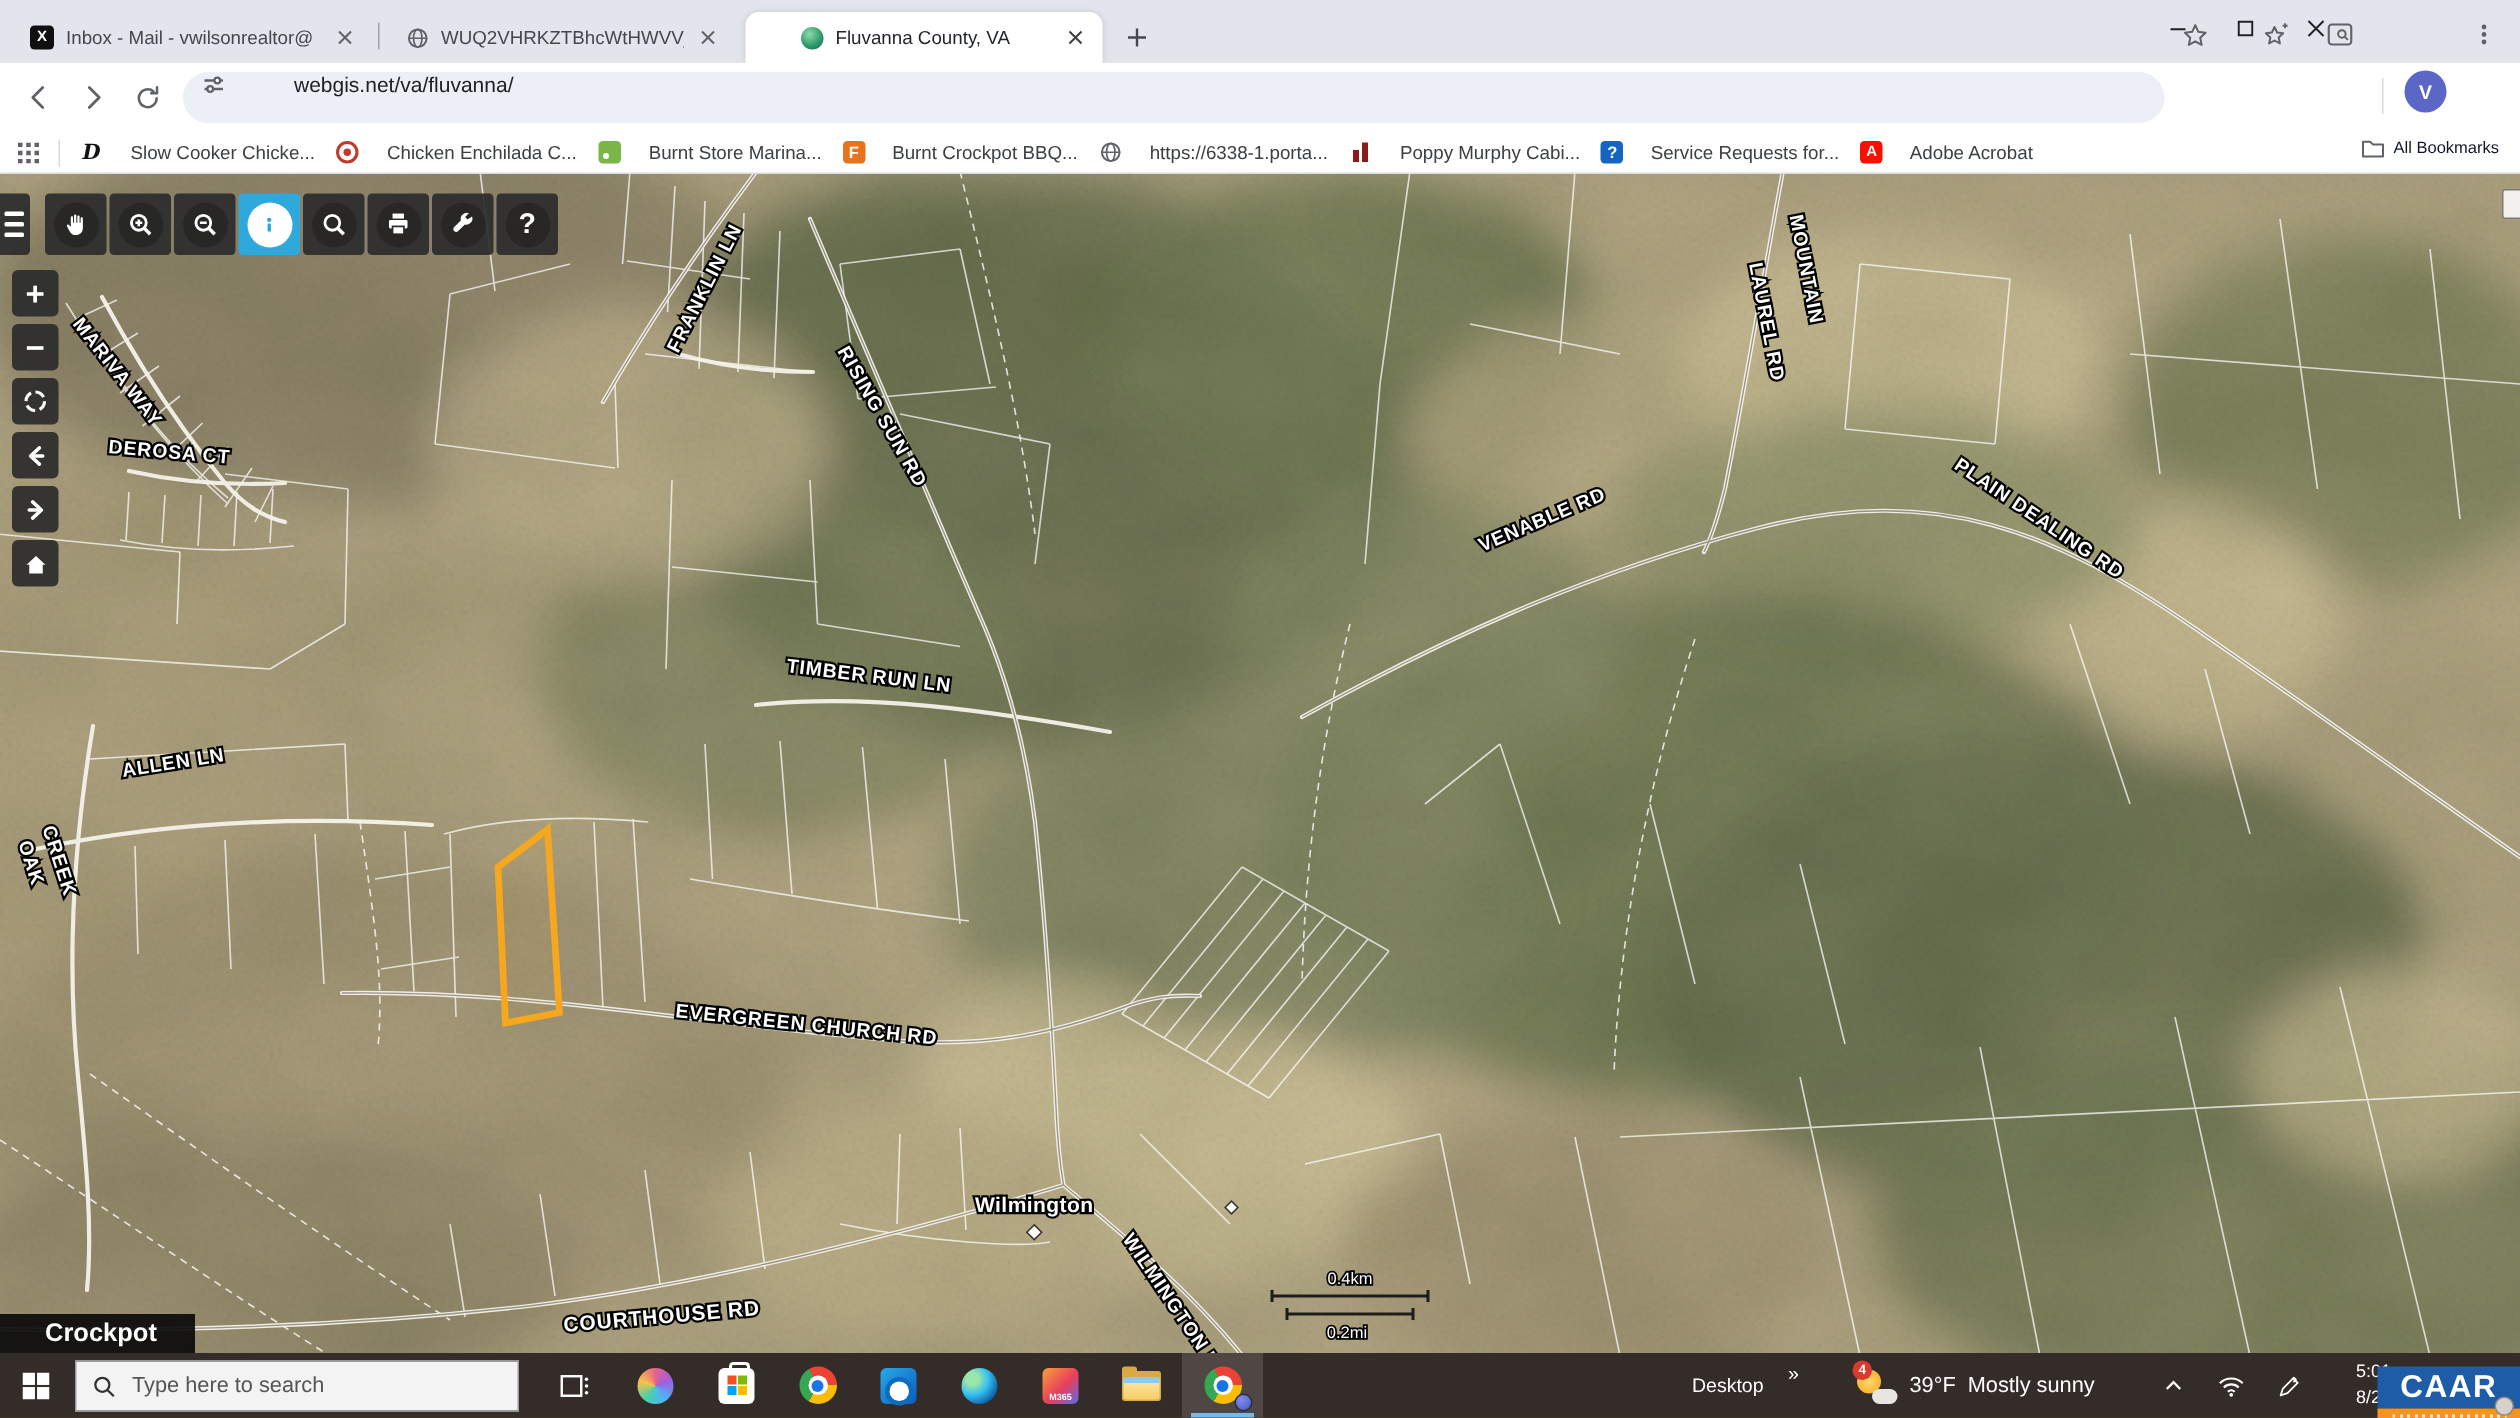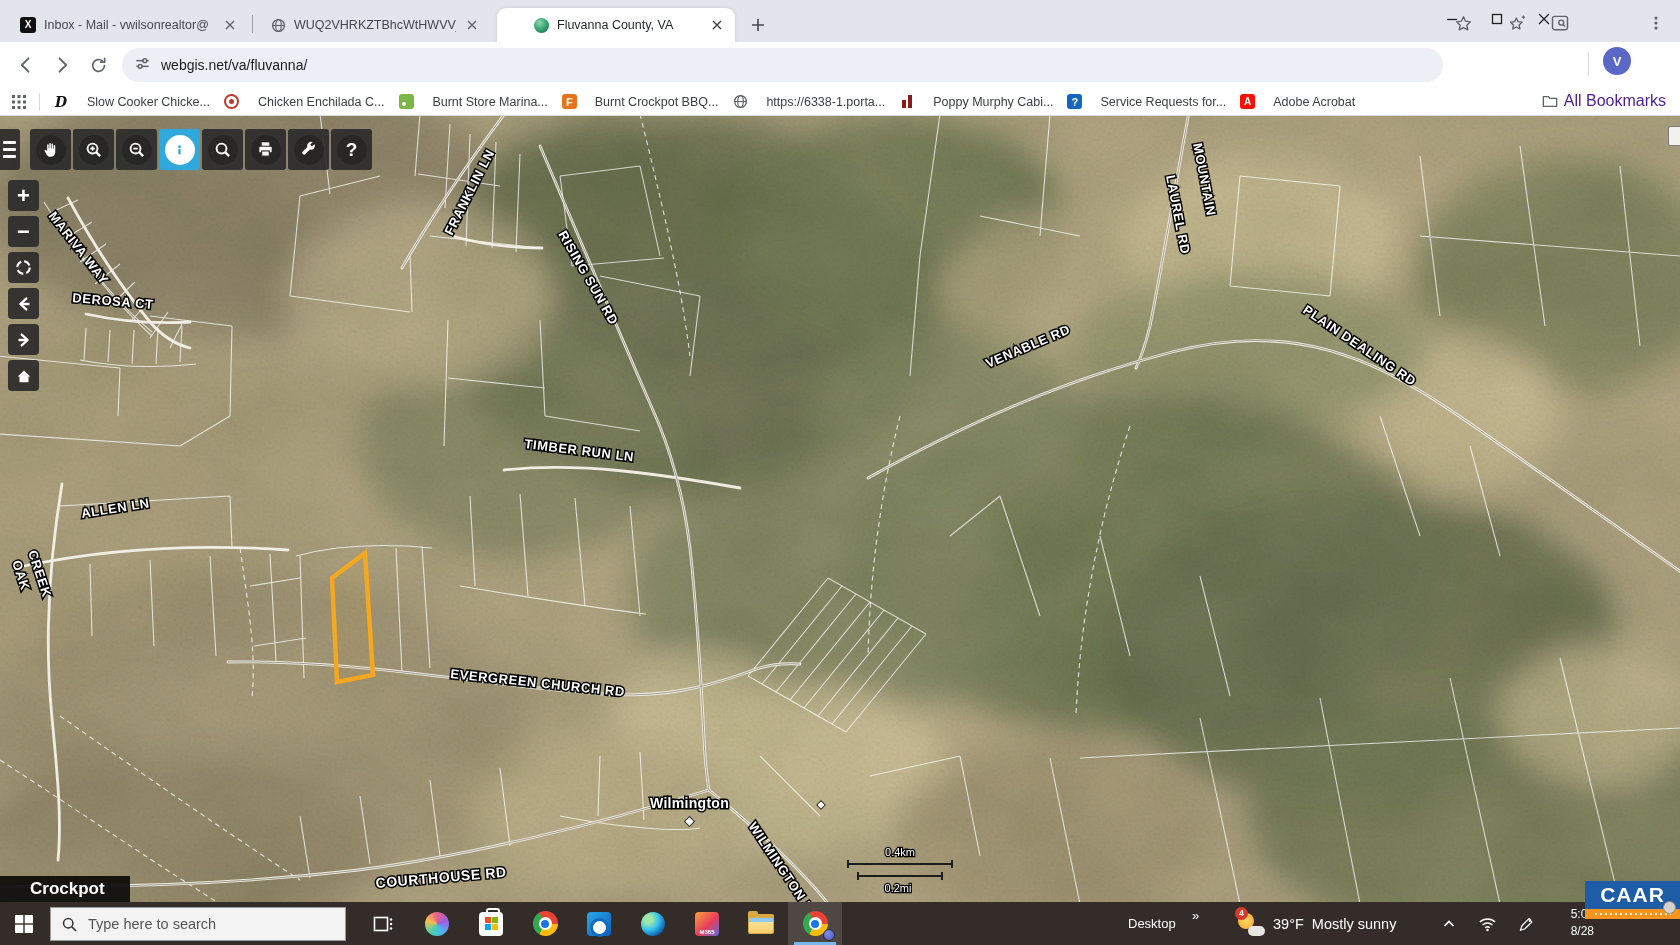--- a/index.html
+++ b/index.html
@@ -15,42 +15,42 @@
   .tab-close{width:16px;height:16px;flex:0 0 auto;display:flex;align-items:center;justify-content:center;border-radius:50%;}
   .tabdiv{position:absolute;top:15px;width:1px;height:18px;background:#9aa0a6;}
   .favicon{width:16px;height:16px;flex:0 0 auto;display:flex;align-items:center;justify-content:center;}
   .fav-x{background:#101010;border-radius:3px;color:#fff;font-size:10px;font-weight:bold;line-height:16px;text-align:center;width:16px;height:16px;}
   .fav-earth{width:15px;height:15px;border-radius:50%;background:radial-gradient(circle at 38% 32%, #8fd9ae, #2e9e6b 55%, #195f41);}
   .newtab{position:absolute;left:744px;top:11px;width:28px;height:28px;display:flex;align-items:center;justify-content:center;border-radius:50%;}
   .winctl{position:absolute;top:4px;width:34px;height:30px;display:flex;align-items:center;justify-content:center;}
 
   #toolbar{position:absolute;left:0;top:42px;width:1680px;height:46px;background:#fff;}
   .navbtn{position:absolute;top:7px;width:32px;height:32px;border-radius:50%;display:flex;align-items:center;justify-content:center;}
-  #omnibox{position:absolute;left:122px;top:48px;width:1321px;height:34px;border-radius:17px;background:#eceff5;display:flex;align-items:center;padding:0 12px;}
+  #omnibox{position:absolute;left:122px;top:48px;width:1321px;height:34px;border-radius:17px;background:#eceff5;display:flex;align-items:flex-start;padding:0 12px;gap:35px;}
   #omnibox .url{font-size:14px;color:#202124;margin-left:10px;}
   .toolicon{position:absolute;top:7px;width:32px;height:32px;display:flex;align-items:center;justify-content:center;border-radius:50%;}
   #avatar{position:absolute;left:1603px;top:47px;width:28px;height:28px;border-radius:50%;background:#5b67c7;color:#fff;font-size:13px;font-weight:bold;display:flex;align-items:center;justify-content:center;}
   .vdiv{position:absolute;top:52px;width:1px;height:24px;background:#d7dade;}
 
   #bookmarksbar{position:absolute;left:0;top:88px;width:1680px;height:28px;background:#fff;border-bottom:1px solid #dadce0;display:flex;align-items:center;}
   .bm{display:flex;align-items:center;margin:0 7px;white-space:nowrap;}
   .bm .bl{font-size:12.5px;color:#3c4043;margin-left:18px;}
   .bmicon{width:16px;height:16px;display:flex;align-items:center;justify-content:center;flex:0 0 auto;border-radius:3px;font-weight:bold;}
   .bmi-script{color:#111;font-family:"DejaVu Serif",serif;font-style:italic;font-size:14px;}
   .bmi-red{background:#fff;border-radius:50%;width:15px;height:15px;border:2.5px solid #c0392b;}
   .bmi-red i{display:block;width:5px;height:5px;margin:2.5px auto;border-radius:50%;background:#c0392b;}
   .bmi-green{background:#7ab648;border-radius:3px;width:15px;height:15px;position:relative;}
   .bmi-green i{position:absolute;left:3px;bottom:3px;width:4px;height:4px;border-radius:50%;background:#fff;}
   .bmi-orange{background:#e8731a;color:#fff;font-size:11px;width:15px;height:15px;display:flex;align-items:center;justify-content:center;}
   .bmi-bars{display:flex;align-items:flex-end;gap:2px;height:13px;}
   .bmi-bars i{display:block;width:4px;background:#8b1a1a;}
   .bmi-blue{background:#1565c0;color:#fff;font-size:11px;width:15px;height:15px;border-radius:3px;display:flex;align-items:center;justify-content:center;}
   .bmi-acrobat{background:#fa0f00;color:#fff;font-size:10px;width:15px;height:15px;border-radius:3px;display:flex;align-items:center;justify-content:center;}
   #allbookmarks{position:absolute;right:14px;top:92px;display:flex;align-items:center;}
-  #allbookmarks span{font-size:16px;color:#4c1d95;margin-left:6px;}
+  #allbookmarks span{font-size:11px;color:#0f172a;margin-left:6px;}
 
   
   #map{position:absolute;left:0;top:116px;width:1680px;height:786px;background:#a1926f;overflow:hidden;}
   #mapsvg{position:absolute;left:0;top:0;}
   .rlabel{font:700 13px "Liberation Sans",sans-serif;fill:#fff;stroke:#000;stroke-width:3px;paint-order:stroke;letter-spacing:.6px;}
   .placelabel{font:700 14px "Liberation Sans",sans-serif;fill:#fff;stroke:#000;stroke-width:3px;paint-order:stroke;letter-spacing:.3px;}
   .scalelabel{font:400 11px "Liberation Sans",sans-serif;fill:#fff;stroke:#000;stroke-width:2.4px;paint-order:stroke;}
 
   #maptools{position:absolute;left:30px;top:13px;display:flex;gap:2px;}
   .mtb{width:41px;height:41px;background:rgba(43,43,43,.92);border-radius:3px;display:flex;align-items:center;justify-content:center;}
@@ -97,21 +97,21 @@
   .ico-folder .strip{position:absolute;left:1px;top:4px;width:24px;height:4px;background:#8ec9f0;}
   #tbdesktop{position:absolute;left:1128px;top:0;height:43px;display:flex;align-items:center;color:#fff;font-size:13px;}
   #tbchevmore{position:absolute;left:1192px;top:6px;color:#fff;font-size:13px;}
   #weather{position:absolute;left:1238px;top:0;height:43px;display:flex;align-items:center;gap:8px;color:#fff;font-size:14.5px;}
   .wicon{position:relative;width:27px;height:26px;}
   .wsun{position:absolute;left:0;top:2px;width:16px;height:16px;border-radius:50%;background:radial-gradient(#ffd76e,#f6a623);}
   .wcloud{position:absolute;right:0;bottom:1px;width:17px;height:10px;background:#e8e6e2;border-radius:6px;}
   .wbadge{position:absolute;left:-3px;top:-4px;width:13px;height:13px;border-radius:50%;background:#d83b2b;color:#fff;font-size:9px;font-weight:bold;text-align:center;line-height:13px;}
   .trayicon{position:absolute;top:0;height:43px;display:flex;align-items:center;justify-content:center;width:30px;}
   #clock{position:absolute;left:1552px;top:4px;width:42px;color:#fff;font-size:12px;text-align:right;line-height:17px;}
-  #caar{position:absolute;right:0;top:881px;width:95px;height:28px;}
+  #caar{position:absolute;right:0;top:911px;width:95px;height:28px;}
   #caar .blue{height:28px;background:#1e5ca8;color:#fff;font-weight:bold;font-size:21px;letter-spacing:1px;text-align:center;line-height:28px;font-family:"Liberation Sans",sans-serif;}
   #caar .orange{height:10px;background:#f7941e;background-image:repeating-linear-gradient(90deg,rgba(255,255,255,.85) 0 2px,rgba(255,255,255,0) 2px 5px);background-size:80% 2px;background-position:center;background-repeat:no-repeat;}
   #caar .circ{position:absolute;right:4px;bottom:-5px;width:13px;height:13px;border-radius:50%;background:#d6d2cb;border:1px solid #8e8a82;}
 </style>
 </head>
 <body>
 
 <div id="stage">
 
   <div id="tabstrip">

